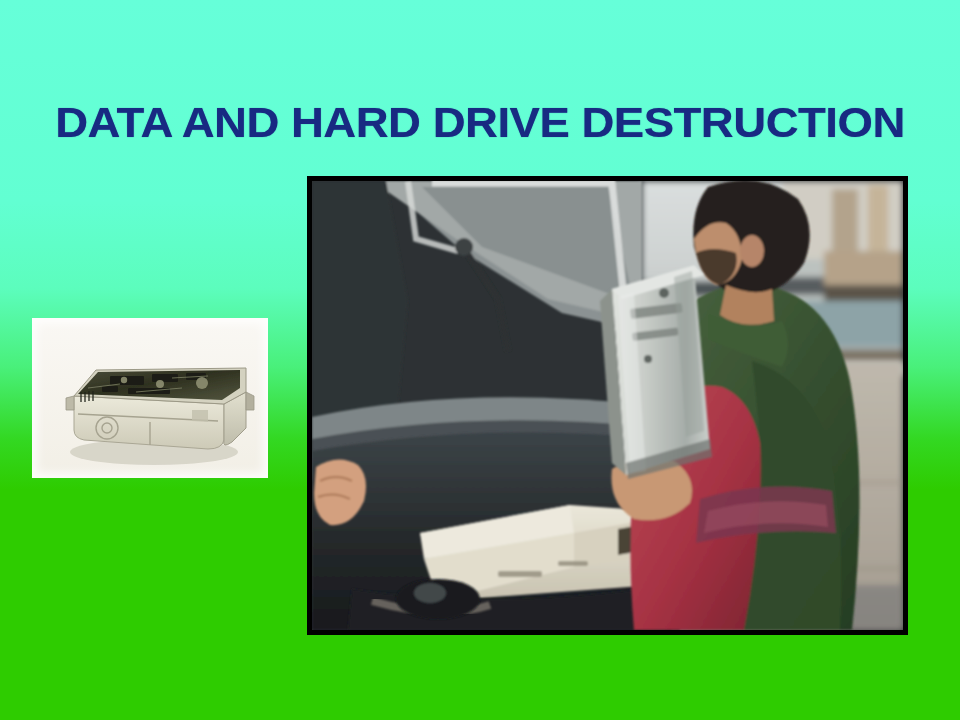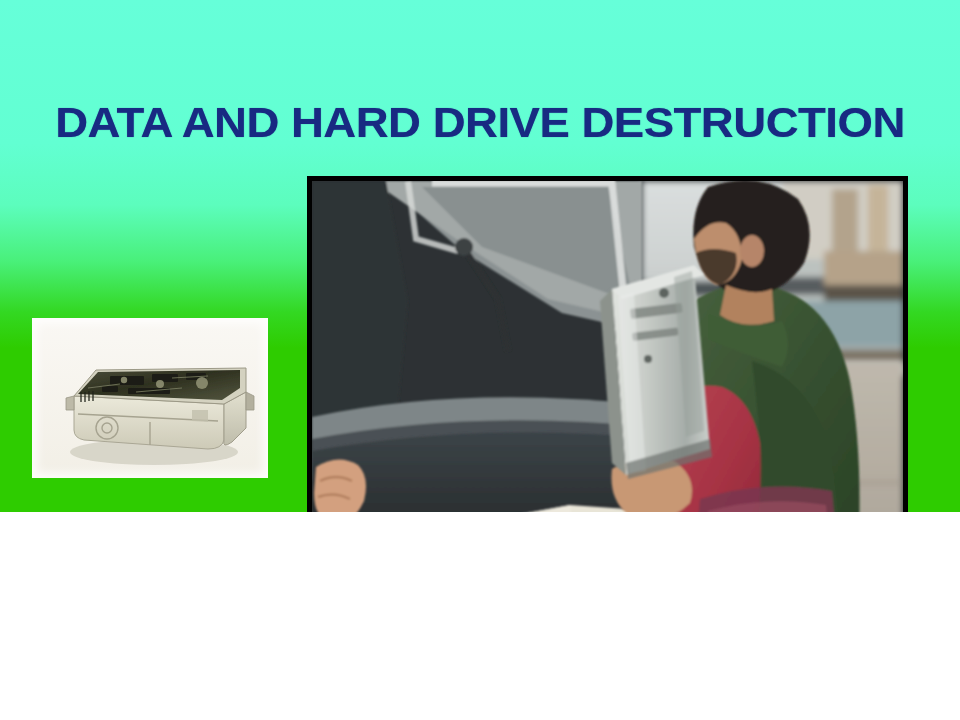--- a/index.html
+++ b/index.html
@@ -7,21 +7,21 @@
   html, body {
     margin: 0; padding: 0;
     width: 960px; height: 720px;
     overflow: hidden;
     font-family: "Liberation Sans", sans-serif;
   }
 
   
   .slide {
     position: relative;
-    width: 960px; height: 512px;
+    width: 960px; height: 720px;
     background: linear-gradient(to bottom,
         #66ffd9 0%,
         #62ffd2 28%,
         #5cfdbd 40%,
         #49f07a 51%,
         #33d822 61%,
         #2ecc00 68%,
         #2ecc00 100%);
     overflow: hidden;
   }

